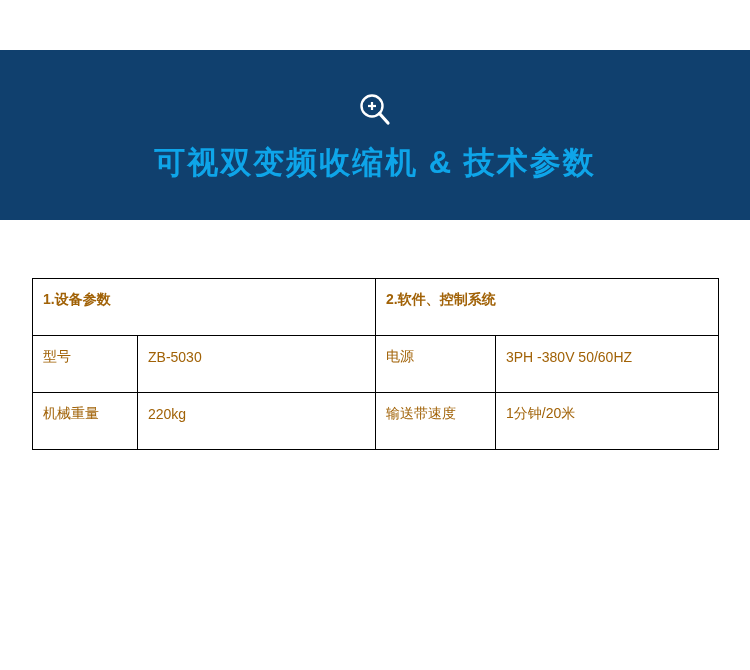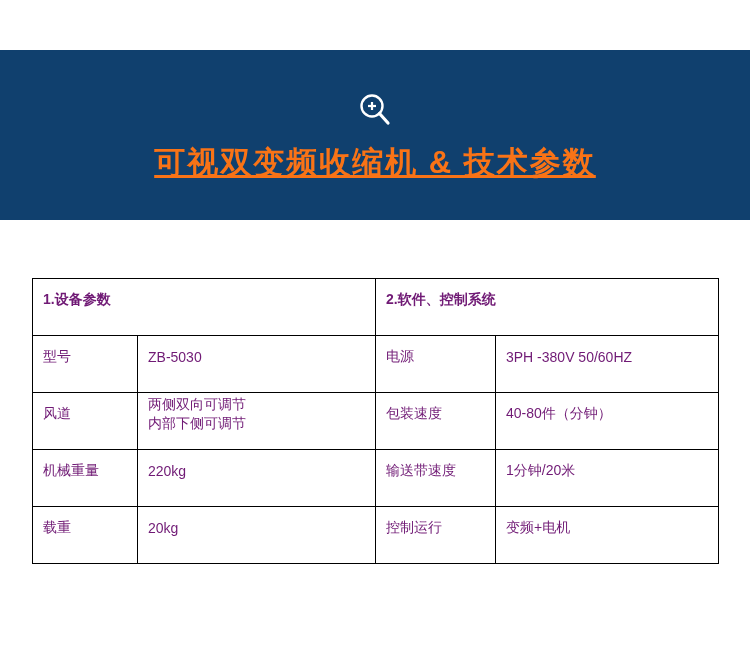--- a/index.html
+++ b/index.html
@@ -35,48 +35,47 @@
     box-sizing: border-box;
     padding-top: 40px;
   }
   .banner-icon {
     width: 40px;
     height: 40px;
     display: block;
     margin-bottom: 12px;
   }
   .banner-title {
-    color: #f97316;
+    color: #0ea5e9;
     font-size: 31px;
     font-weight: bold;
     letter-spacing: 2px;
     white-space: nowrap;
     font-family: "Liberation Sans", sans-serif;
-    text-decoration: underline;
   }
 
   
   .table-wrap {
     position: absolute;
     left: 32px;
     top: 278px;
     width: 686px;
   }
   table.spec {
     border-collapse: collapse;
     width: 686px;
     table-layout: fixed;
   }
   table.spec td {
     border: 1px solid #000000;
     height: 38px;
     padding: 2px 8px 16px 10px;
     vertical-align: middle;
     font-size: 14px;
-    color: #701a75;
+    color: #a16207;
     font-family: "Liberation Sans", sans-serif;
   }
   .col-a { width: 105px; }
   .col-b { width: 238px; }
   .col-c { width: 120px; }
   .col-d { width: 223px; }
 
   .hdr td {
     height: 46px;
     font-weight: bold;
@@ -126,41 +125,28 @@
         </tr>
 
         <tr>
           <td class="lbl">型号</td>
           <td class="val-blue">ZB-5030</td>
           <td class="lbl">电源</td>
           <td class="val-black nowrap">3PH -380V  50/60HZ</td>
         </tr>
 
 
-        <tr>
-          <td class="lbl">风道</td>
-          <td class="val-blue multi" style="white-space:pre-line">两侧双向可调节
-内部下侧可调节</td>
-          <td class="lbl">包装速度</td>
-          <td class="val-blue">40-80件（分钟）</td>
-        </tr>
 
         <tr>
           <td class="lbl">机械重量</td>
           <td class="val-blue">220kg</td>
           <td class="lbl">输送带速度</td>
           <td class="val-black">1分钟/20米</td>
         </tr>
 
-        <tr>
-          <td class="lbl">载重</td>
-          <td class="val-blue">20kg</td>
-          <td class="lbl">控制运行</td>
-          <td class="val-black">变频+电机</td>
-        </tr>
 
 
 
       </tbody>
     </table>
   </div>
 
 </div>
 
 </body></html>

